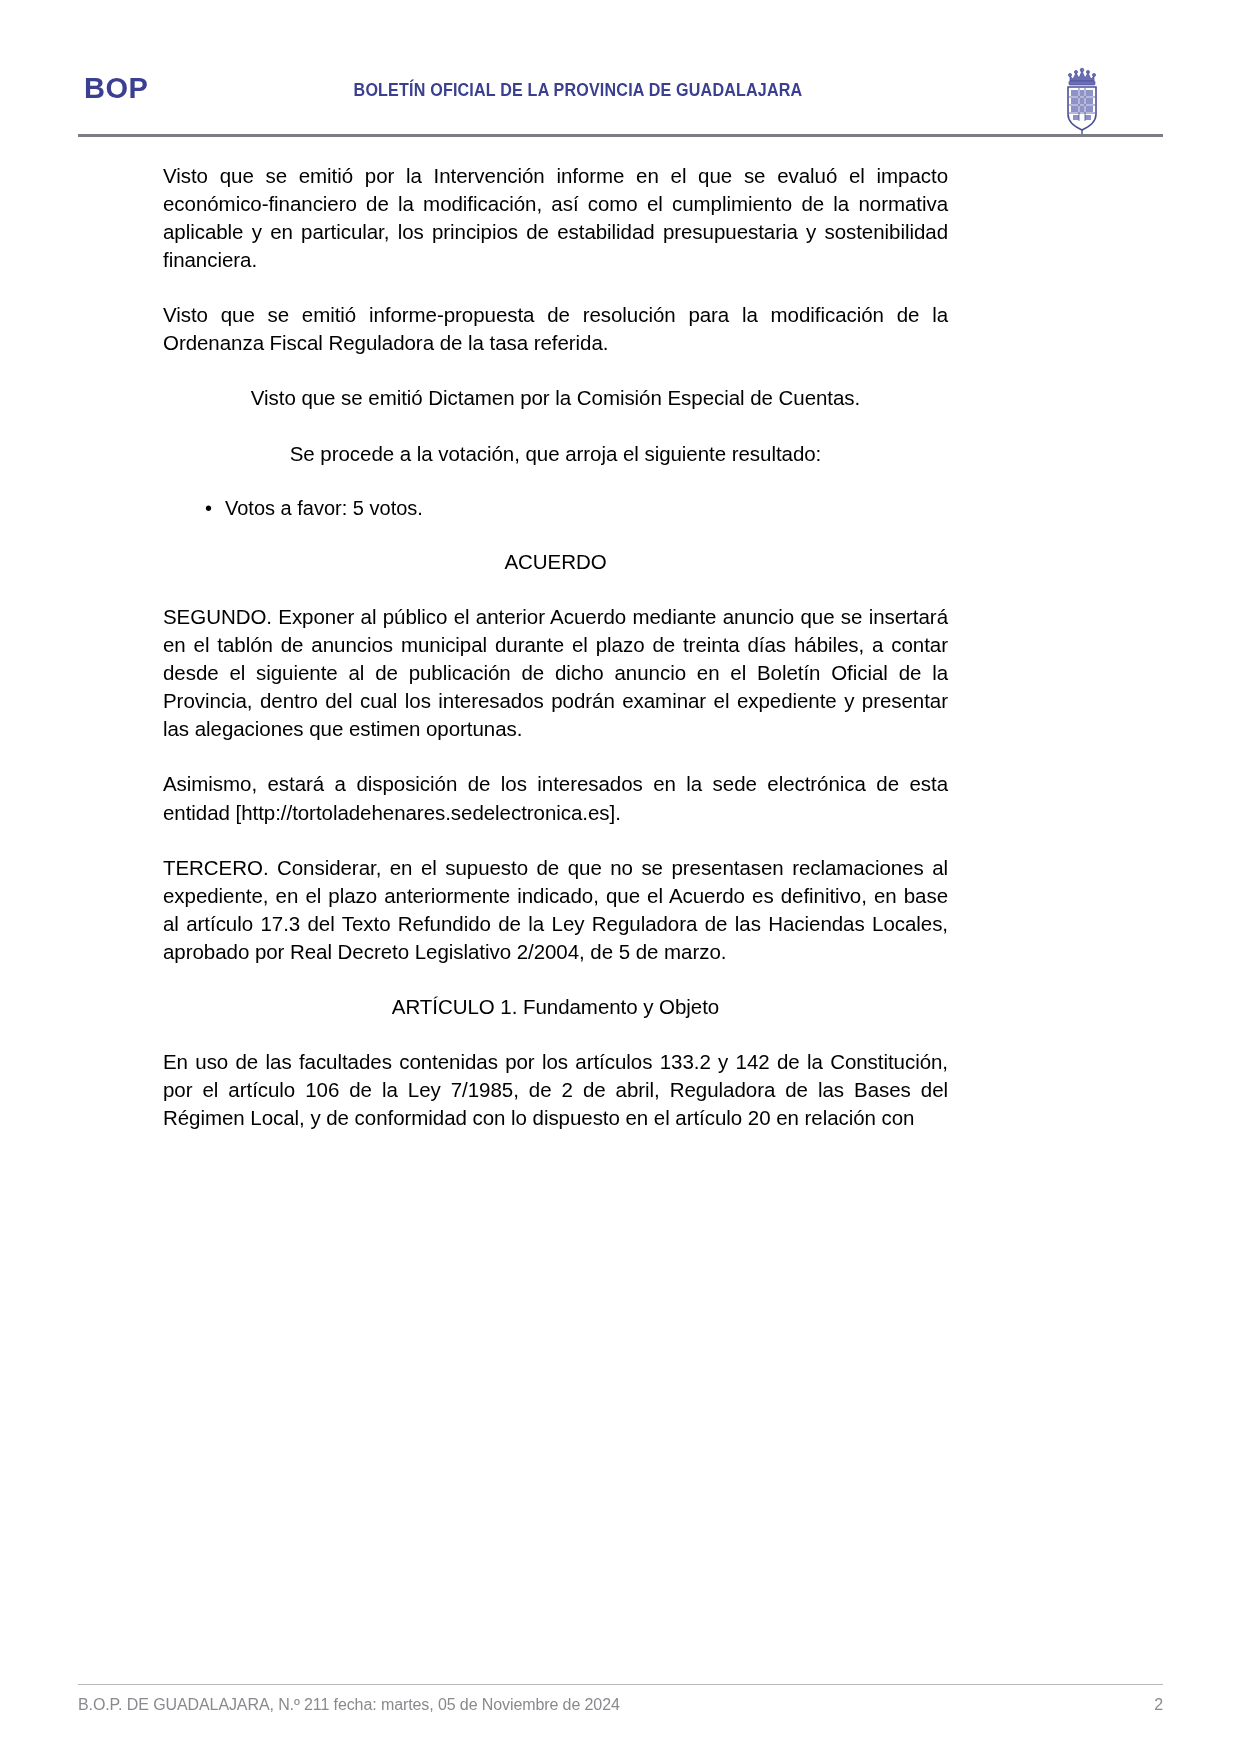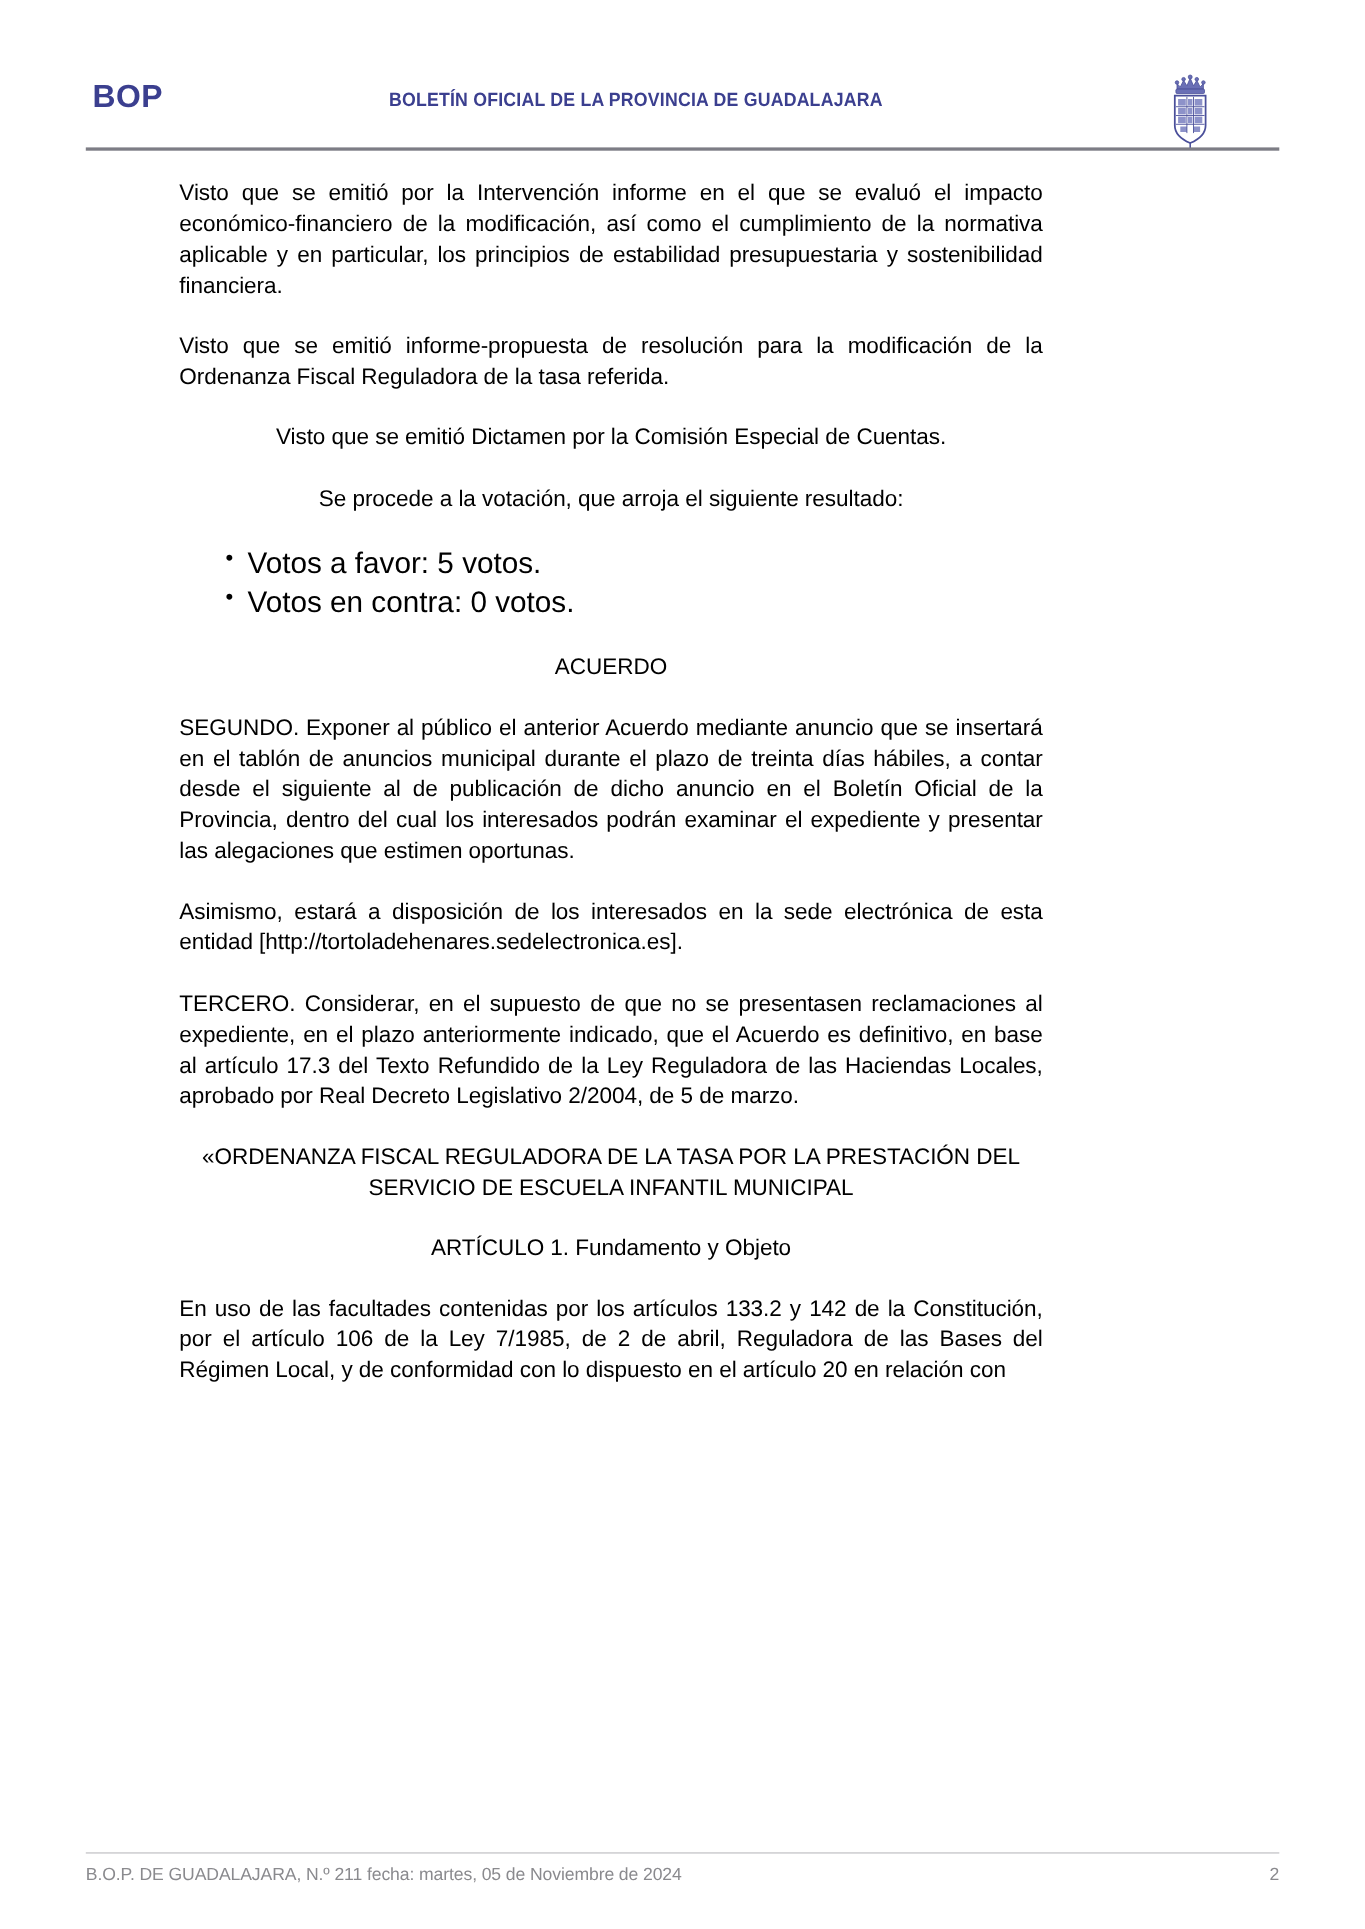--- a/index.html
+++ b/index.html
@@ -91,21 +91,21 @@
   .content p.nojustify {
     text-align: center;
   }
   ul.vote-list {
     margin: 0 0 27px 0;
     padding: 0 0 0 62px;
     list-style: none;
   }
   ul.vote-list li {
     position: relative;
-    font-size: 27px;
+    font-size: 20px;
     line-height: 1.32;
     margin: 0;
     padding-left: 0;
   }
   ul.vote-list li::before {
     content: "\2022";
     position: absolute;
     left: -20px;
     top: 0;
     font-size: 20px;
@@ -192,28 +192,26 @@
 
   <div class="content">
 
     <p>Visto que se emitió por la Intervención informe en el que se evaluó el impacto económico-financiero de la modificación, así como el cumplimiento de la normativa aplicable y en particular, los principios de estabilidad presupuestaria y sostenibilidad financiera.</p>
     <p>Visto que se emitió informe-propuesta de resolución para la modificación de la Ordenanza Fiscal Reguladora de la tasa referida.</p>
     <p class="nojustify">Visto que se emitió Dictamen por la Comisión Especial de Cuentas.</p>
     <p class="nojustify">Se procede a la votación, que arroja el siguiente resultado:</p>
 
     <ul class="vote-list">
       <li>Votos a favor: 5 votos.</li>
-      <li>Votos en contra: 0 votos.</li>
     </ul>
 
     <p class="nojustify">ACUERDO</p>
     <p>SEGUNDO. Exponer al público el anterior Acuerdo mediante anuncio que se insertará en el tablón de anuncios municipal durante el plazo de treinta días hábiles, a contar desde el siguiente al de publicación de dicho anuncio en el Boletín Oficial de la Provincia, dentro del cual los interesados podrán examinar el expediente y presentar las alegaciones que estimen oportunas.</p>
     <p>Asimismo, estará a disposición de los interesados en la sede electrónica de esta entidad [http://tortoladehenares.sedelectronica.es].</p>
     <p>TERCERO. Considerar, en el supuesto de que no se presentasen reclamaciones al expediente, en el plazo anteriormente indicado, que el Acuerdo es definitivo, en base al artículo 17.3 del Texto Refundido de la Ley Reguladora de las Haciendas Locales, aprobado por Real Decreto Legislativo 2/2004, de 5 de marzo.</p>
-    <p class="nojustify">«ORDENANZA FISCAL REGULADORA DE LA TASA POR LA PRESTACIÓN DEL SERVICIO DE ESCUELA INFANTIL MUNICIPAL</p>
     <p class="nojustify">ARTÍCULO 1. Fundamento y Objeto</p>
     <p class="last-para">En uso de las facultades contenidas por los artículos 133.2 y 142 de la Constitución, por el artículo 106 de la Ley 7/1985, de 2 de abril, Reguladora de las Bases del Régimen Local, y de conformidad con lo dispuesto en el artículo 20 en relación con</p>
 
   </div>
 
   <div class="footer-rule"></div>
   <div class="footer">
     <span>B.O.P. DE GUADALAJARA, N.º 211 fecha: martes, 05 de Noviembre de 2024</span>
     <span class="footer-page">2</span>
   </div>

